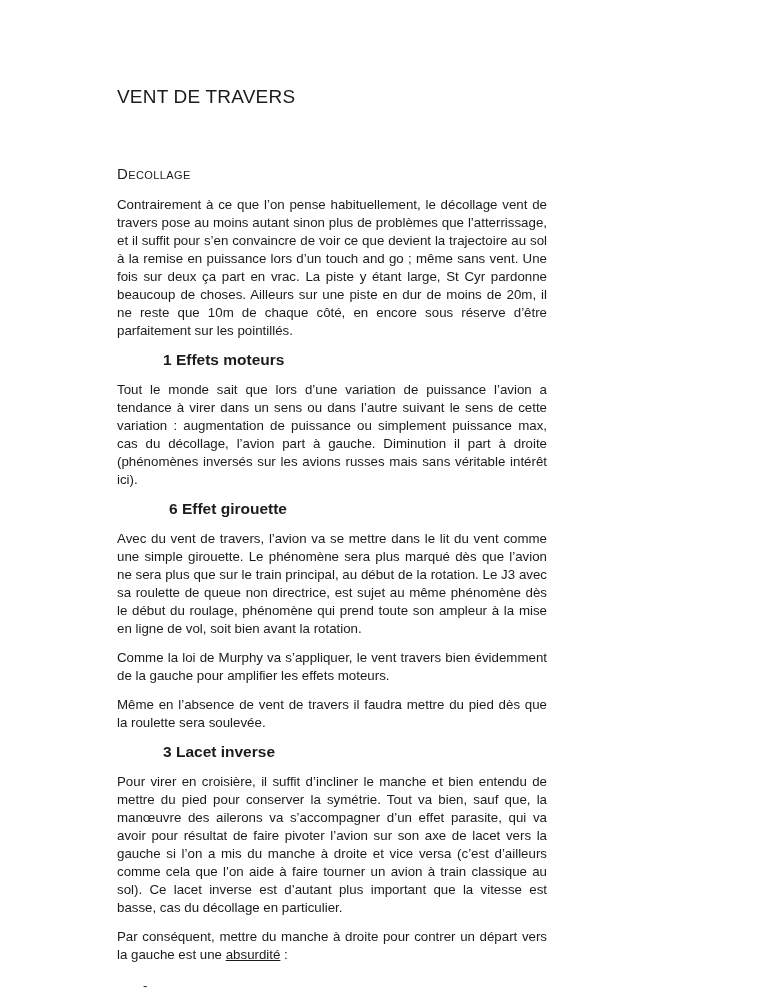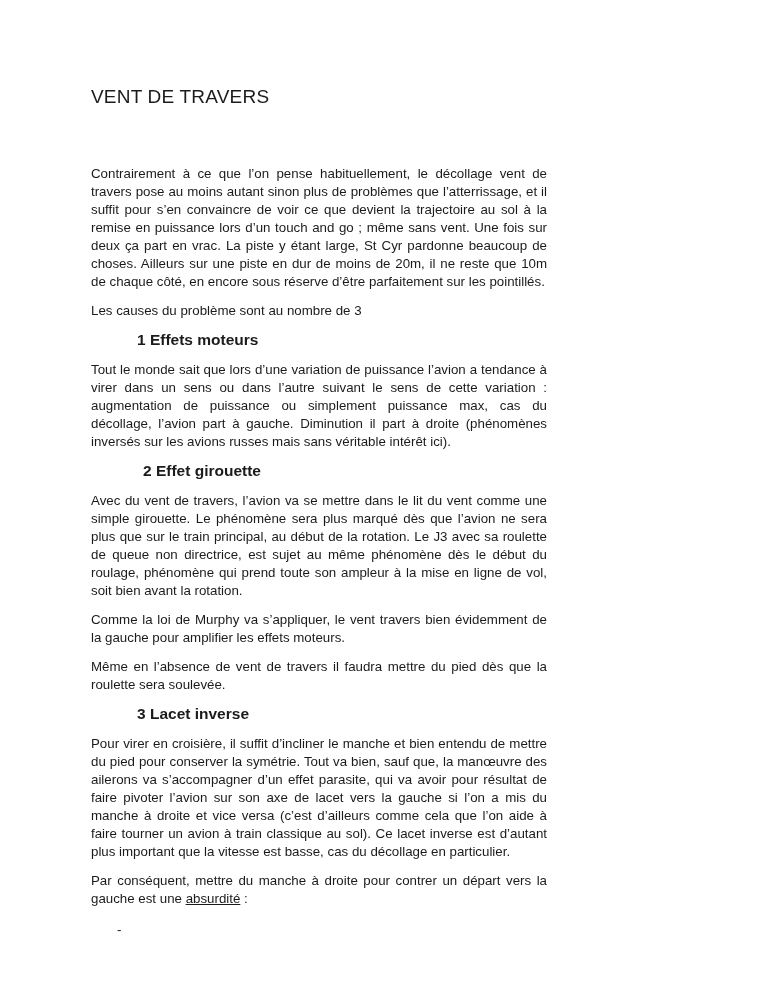--- a/index.html
+++ b/index.html
@@ -2,21 +2,21 @@
 <html lang="fr"><head>
 <meta charset="utf-8">
 <style>
   * { margin: 0; padding: 0; box-sizing: border-box; }
   html, body { background: #ffffff; }
 
   .page {
     width: 638px;
     height: 994px;
     background: #ffffff;
-    padding: 86px 91px 0 91px;
+    padding: 86px 91px 0 117px;
     font-family: "Liberation Sans", sans-serif;
     color: #1b1b1b;
     overflow: hidden;
   }
 
   .doc-title {
     font-size: 19px;
     font-weight: 400;
     letter-spacing: 0.2px;
     margin: 0 0 57px 0;
@@ -61,28 +61,28 @@
 
   .underline { text-decoration: underline; }
 </style>
 </head>
 <body>
 
 <div class="page">
 
   <h1 class="doc-title">VENT DE TRAVERS</h1>
 
+  <h2 class="sc-heading">Decollage</h2>
 
   <p class="body">Contrairement à ce que l’on pense habituellement, le décollage vent de travers pose au moins autant sinon plus de problèmes que l’atterrissage, et il suffit pour s’en convaincre de voir ce que devient la trajectoire au sol à la remise en puissance lors d’un touch and go ; même sans vent. Une fois sur deux ça part en vrac. La piste y étant large, St Cyr pardonne beaucoup de choses. Ailleurs sur une piste en dur de moins de 20m, il ne reste que 10m de chaque côté, en encore sous réserve d’être parfaitement sur les pointillés.</p>
-  <p class="body">Les causes du problème sont au nombre de 3</p>
 
   <h3 class="num-heading">1 Effets moteurs</h3>
   <p class="body">Tout le monde sait que lors d’une variation de puissance l’avion a tendance à virer dans un sens ou dans l’autre suivant le sens de cette variation : augmentation de puissance ou simplement puissance max, cas du décollage, l’avion part à gauche. Diminution il part à droite (phénomènes inversés sur les avions russes mais sans véritable intérêt ici).</p>
 
-  <h3 class="num-heading indent2">2 Effet girouette</h3>
+  <h3 class="num-heading indent2">6 Effet girouette</h3>
   <p class="body">Avec du vent de travers, l’avion va se mettre dans le lit du vent comme une simple girouette. Le phénomène sera plus marqué dès que l’avion ne sera plus que sur le train principal, au début de la rotation. Le J3 avec sa roulette de queue non directrice, est sujet au même phénomène dès le début du roulage, phénomène qui prend toute son ampleur à la mise en ligne de vol, soit bien avant la rotation.</p>
   <p class="body">Comme la loi de Murphy va s’appliquer, le vent travers bien évidemment de la gauche pour amplifier les effets moteurs.</p>
   <p class="body">Même en l’absence de vent de travers il faudra mettre du pied dès que la roulette sera soulevée.</p>
 
   <h3 class="num-heading">3 Lacet inverse</h3>
   <p class="body">Pour virer en croisière, il suffit d’incliner le manche et bien entendu de mettre du pied pour conserver la symétrie. Tout va bien, sauf que, la manœuvre des ailerons va s’accompagner d’un effet parasite, qui va avoir pour résultat de faire pivoter l’avion sur son axe de lacet vers la gauche si l’on a mis du manche à droite et vice versa (c’est d’ailleurs comme cela que l’on aide à faire tourner un avion à train classique au sol). Ce lacet inverse est d’autant plus important que la vitesse est basse, cas du décollage en particulier.</p>
 
   <p class="body"><span>Par conséquent, mettre du manche à droite pour contrer un départ vers la gauche est une </span><span class="underline">absurdité</span><span> :</span></p>
 
   <div class="bullet-row">

